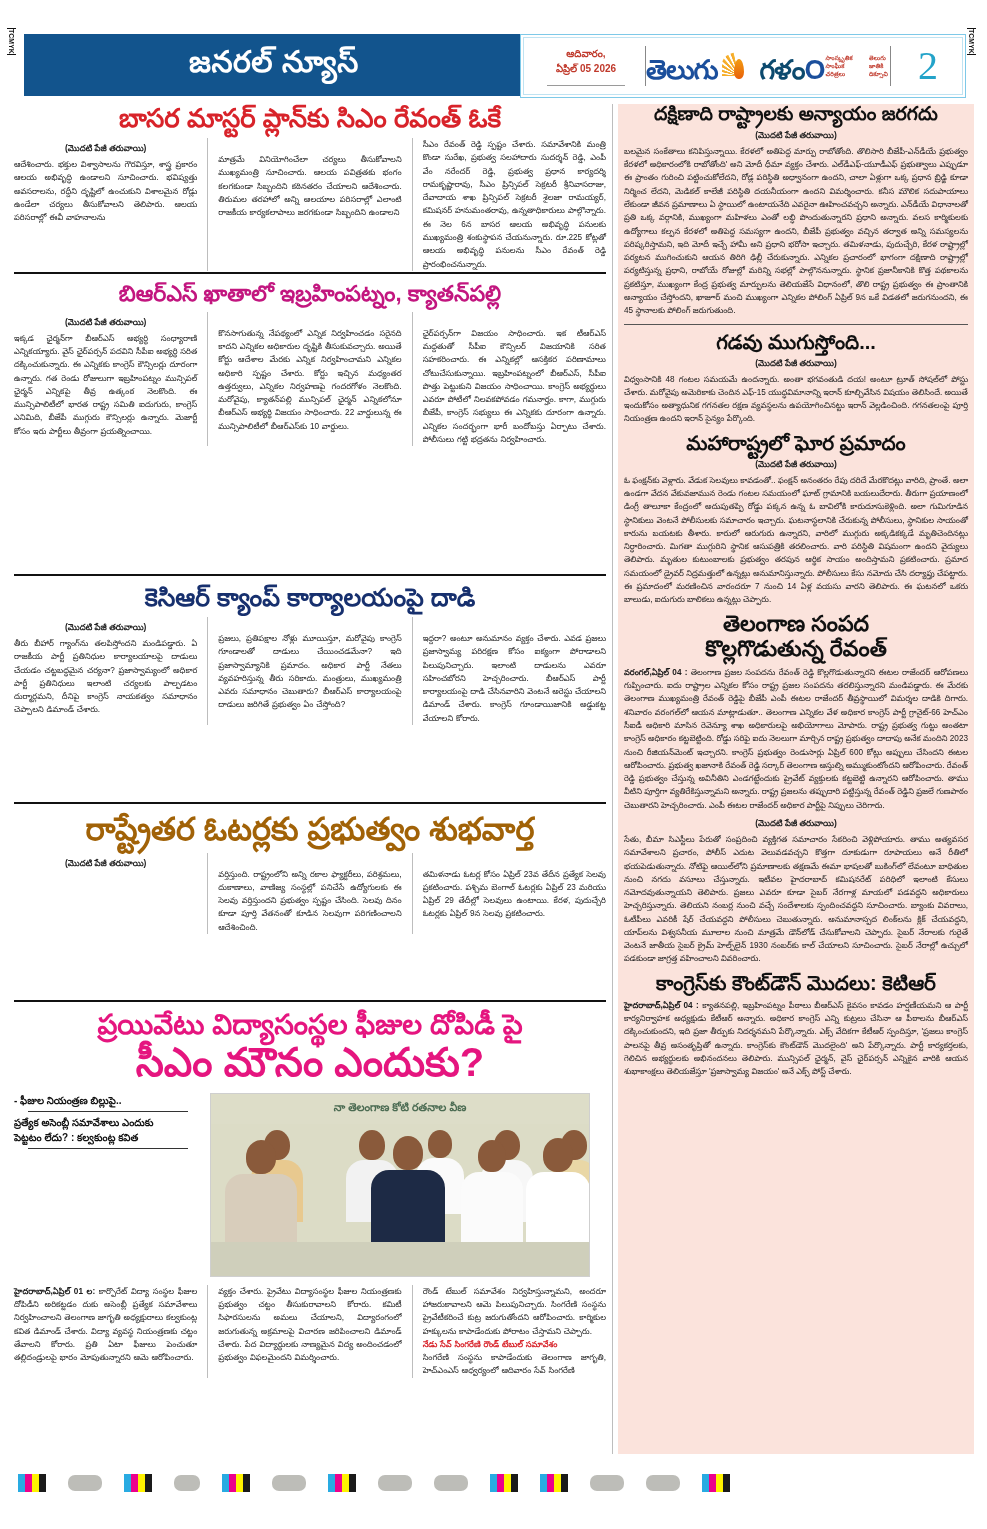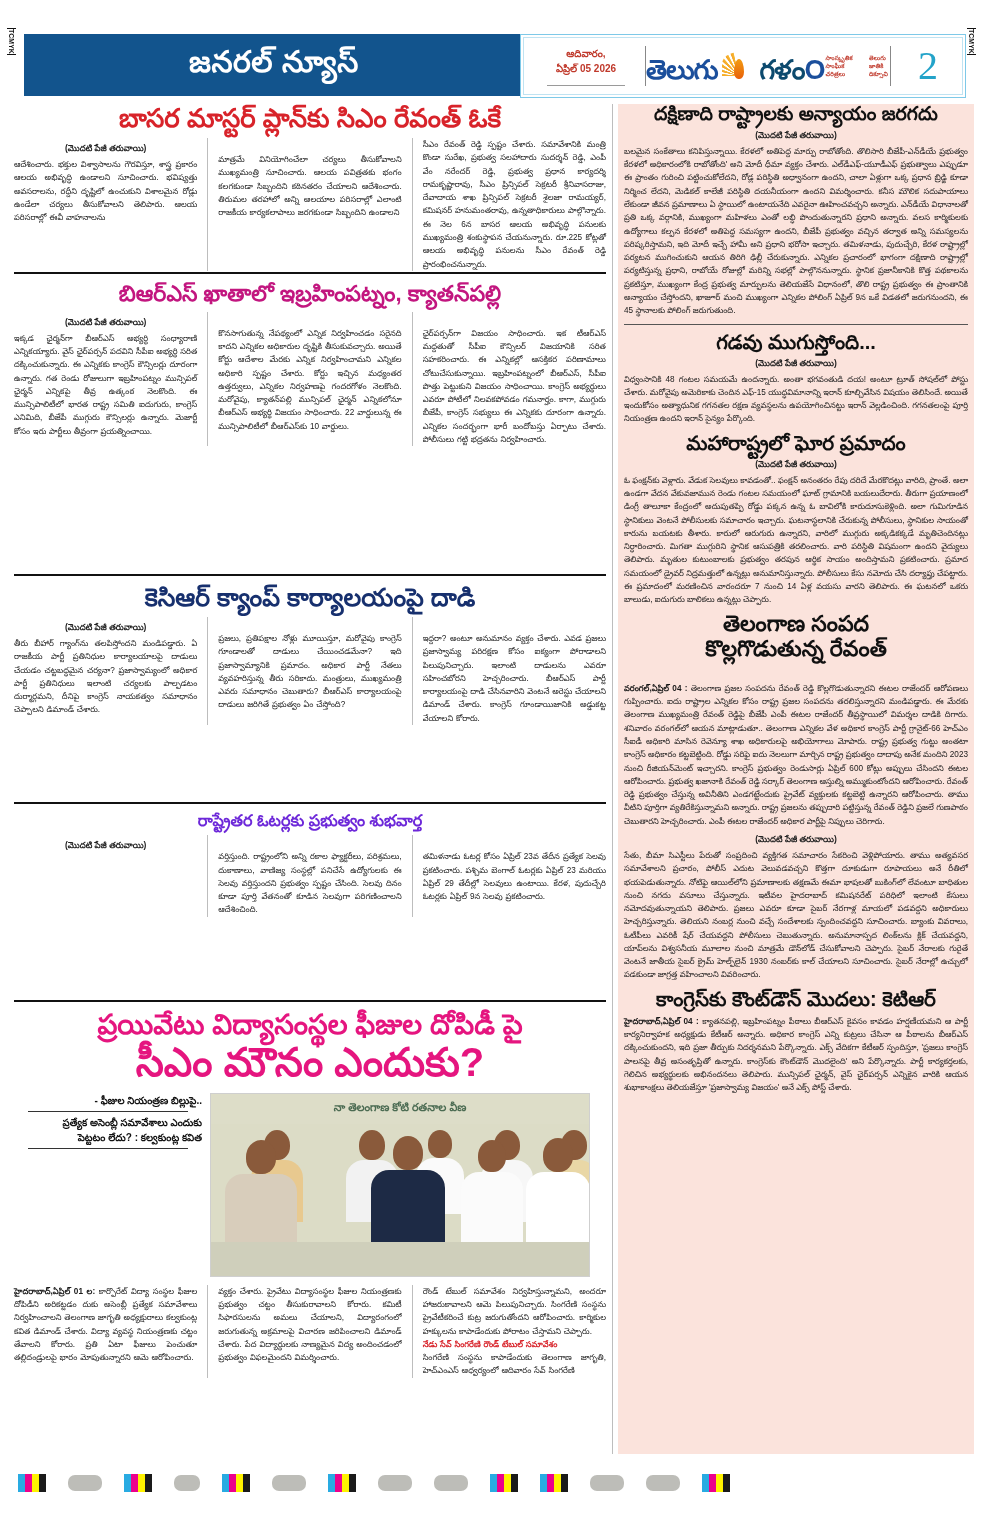--- a/index.html
+++ b/index.html
@@ -134,21 +134,21 @@
 
   
   h2.hl{
     margin:0;padding:0;text-align:center;line-height:1.08;
     font-family:"Liberation Sans","DejaVu Sans",sans-serif;
     font-weight:bold;
   }
   .hl-red{color:#d8232a;font-size:26px;}
   .hl-magenta{color:#c2167f;font-size:22px;}
   .hl-navy{color:#17306e;font-size:25px;}
-  .hl-red2{color:#6d28d9;font-size:16px;}
+  .hl-red2{color:#a16207;font-size:32px;}
 
   .byline{
     text-align:center;font-size:8.5px;color:#222;font-weight:bold;
     margin:5px 0 3px 0;
   }
   .hrule{height:2px;background:#111;margin:8px 0 8px 0;}
   .hrule-thin{height:1px;background:#555;margin:6px 0;}
 
   
   .body{
@@ -159,21 +159,21 @@
   .dateline{font-weight:bold;}
   .redtext{color:#d8232a;font-weight:bold;}
 
   
   .feature{
     position:absolute;left:0;top:888px;width:592px;
   }
   .feature .fhl1{font-size:28px;color:#e5157f;text-align:center;line-height:1.1;font-weight:bold;}
   .feature .fhl2{font-size:40px;color:#e5157f;text-align:center;line-height:1.05;font-weight:bold;}
   .subbox{
-    width:188px;text-align:right;font-size:10px;line-height:1.5;color:#111;font-weight:bold;
+    width:188px;text-align:left;font-size:10px;line-height:1.5;color:#111;font-weight:bold;
   }
   .subbox .sb-rule{height:1px;background:#333;margin:3px 14px;}
   .photo{
     width:378px;height:182px;position:relative;overflow:hidden;
     border:1px solid #cfcfcf;background:#e9e7dc;
   }
   .photo .banner{
     position:absolute;left:0;top:0;width:100%;height:30px;
     background:#ddddc8;display:flex;align-items:center;justify-content:center;
   }
@@ -442,21 +442,21 @@
 
       <div class="rsec">
         <div class="r-hl r-hl-blk">మహారాష్ట్రలో ఘోర ప్రమాదం</div>
         <div class="byline">(మొదటి పేజీ తరువాయి)</div>
         <div class="rbody">ఓ ఫంక్షన్‌కు వెళ్లారు. వేడుక సెలవులు కావడంతో.. ఫంక్షన్ అనంతరం రేపు దరిదే మేరకొదట్లు వారిది, ప్రాంతే. అలా ఉండగా వేదన వేకువజామున రెండు గంటల సమయంలో ఘాట్ గ్రామానికి బయలుదేరారు. తీరుగా ప్రయాణంలో డింగ్రీ తాలూకా కేంద్రంలో అదుపుతప్పి రోడ్డు పక్కన ఉన్న ఓ బావిలోకి కారుదూసుకెళ్లింది. అలా గుమిగూడిన స్థానికులు వెంటనే పోలీసులకు సమాచారం ఇచ్చారు. ఘటనాస్థలానికి చేరుకున్న పోలీసులు, స్థానికుల సాయంతో కారును బయటకు తీశారు. కారులో ఆరుగురు ఉన్నారని, వారిలో ముగ్గురు అక్కడికక్కడే మృతిచెందినట్లు నిర్ధారించారు. మిగతా ముగ్గురిని స్థానిక ఆసుపత్రికి తరలించారు. వారి పరిస్థితి విషమంగా ఉందని వైద్యులు తెలిపారు. మృతుల కుటుంబాలకు ప్రభుత్వం తరపున ఆర్థిక సాయం అందిస్తామని ప్రకటించారు. ప్రమాద సమయంలో డ్రైవర్ నిద్రమత్తులో ఉన్నట్లు అనుమానిస్తున్నారు. పోలీసులు కేసు నమోదు చేసి దర్యాప్తు చేపట్టారు. ఈ ప్రమాదంలో మరణించిన వారందరూ 7 నుంచి 14 ఏళ్ల వయసు వారని తెలిపారు. ఈ ఘటనలో ఒకరు బాలుడు, ఐదుగురు బాలికలు ఉన్నట్లు చెప్పారు.</div>
       </div>
 
       <div class="rsec">
         <div class="r-hl r-hl-red">తెలంగాణ సంపద</div>
         <div class="r-hl r-hl-red">కొల్లగొడుతున్న రేవంత్</div>
-        <div class="rbody" style="margin-top:21px;">
+        <div class="rbody" style="margin-top:5px;">
           <span class="dateline">వరంగల్,ఏప్రిల్ 04 :</span>
           <span>తెలంగాణ ప్రజల సంపదను రేవంత్ రెడ్డి కొల్లగొడుతున్నారని ఈటల రాజేందర్ ఆరోపణలు గుప్పించారు. ఐదు రాష్ట్రాల ఎన్నికల కోసం రాష్ట్ర ప్రజల సంపదను తరలిస్తున్నారని మండిపడ్డారు. ఈ మేరకు తెలంగాణ ముఖ్యమంత్రి రేవంత్ రెడ్డిపై బీజేపీ ఎంపీ ఈటల రాజేందర్ తీవ్రస్థాయిలో విమర్శల దాడికి దిగారు. శనివారం వరంగల్‌లో ఆయన మాట్లాడుతూ.. తెలంగాణ ఎన్నికల వేళ అధికార కాంగ్రెస్ పార్టీ గ్రానైట్-66 హెచ్ఎం సీఐడీ అధికారి మాసిన రెవెన్యూ శాఖ అధికారులపై అభియోగాలు మోపారు. రాష్ట్ర ప్రభుత్వ గుట్టు అంతటా కాంగ్రెస్ అధికారం కట్టబెట్టింది. రోడ్డు సరిఫై ఐదు నెలలుగా మార్చిన రాష్ట్ర ప్రభుత్వం దాదాపు అనేక మందిని 2023 నుంచి రీజియన్‌మెంట్ ఇచ్చారని. కాంగ్రెస్ ప్రభుత్వం రెండుసార్లు ఏప్రిల్ 600 కోట్లు అప్పులు చేసిందని ఈటల ఆరోపించారు. ప్రభుత్వ ఖజానాకి రేవంత్ రెడ్డి సర్కార్ తెలంగాణ ఆస్తుల్ని అమ్ముకుంటోందని ఆరోపించారు. రేవంత్ రెడ్డి ప్రభుత్వం చేస్తున్న అవినీతిని ఎండగట్టేందుకు ప్రైవేట్ వ్యక్తులకు కట్టబెట్టి ఉన్నారని ఆరోపించారు. తాము వీటిని పూర్తిగా వ్యతిరేకిస్తున్నామని అన్నారు. రాష్ట్ర ప్రజలను తప్పుదారి పట్టిస్తున్న రేవంత్ రెడ్డిని ప్రజలే గుణపాఠం చెబుతారని హెచ్చరించారు. ఎంపీ ఈటల రాజేందర్ అధికార పార్టీపై నిప్పులు చెరిగారు.</span>
         </div>
       </div>
 
       <div class="rsec">
         <div class="byline">(మొదటి పేజీ తరువాయి)</div>
         <div class="rbody">సేతు, బీమా సిఎస్టీలు పేరుతో సంప్రదించి వ్యక్తిగత సమాచారం సేకరించి వెళ్లిపోయారు. తాము అత్యవసర సమావేశాలని ప్రచారం, పోలీస్ ఎదుట వెలువడవచ్చని కొత్తగా దూకుడుగా రూపాయలు అనే రీతిలో భయపెడుతున్నారు. నోటిఫై ఆయిల్‌లోని ప్రమాణాలకు తక్షణమే ఈమా భాషలతో బుకింగ్‌లో లేవంటూ బాధితుల నుంచి నగదు వసూలు చేస్తున్నారు. ఇటీవల హైదరాబాద్ కమిషనరేట్ పరిధిలో ఇలాంటి కేసులు నమోదవుతున్నాయని తెలిపారు. ప్రజలు ఎవరూ కూడా సైబర్ నేరగాళ్ల మాయలో పడవద్దని అధికారులు హెచ్చరిస్తున్నారు. తెలియని నంబర్ల నుంచి వచ్చే సందేశాలకు స్పందించవద్దని సూచించారు. బ్యాంకు వివరాలు, ఓటీపీలు ఎవరికీ షేర్ చేయవద్దని పోలీసులు చెబుతున్నారు. అనుమానాస్పద లింక్‌లను క్లిక్ చేయవద్దని, యాప్‌లను విశ్వసనీయ మూలాల నుంచి మాత్రమే డౌన్‌లోడ్ చేసుకోవాలని చెప్పారు. సైబర్ నేరాలకు గురైతే వెంటనే జాతీయ సైబర్ క్రైమ్ హెల్ప్‌లైన్ 1930 నంబర్‌కు కాల్ చేయాలని సూచించారు. సైబర్ నేరాల్లో ఉచ్చులో పడకుండా జాగ్రత్త వహించాలని వివరించారు.</div>
       </div>
 

